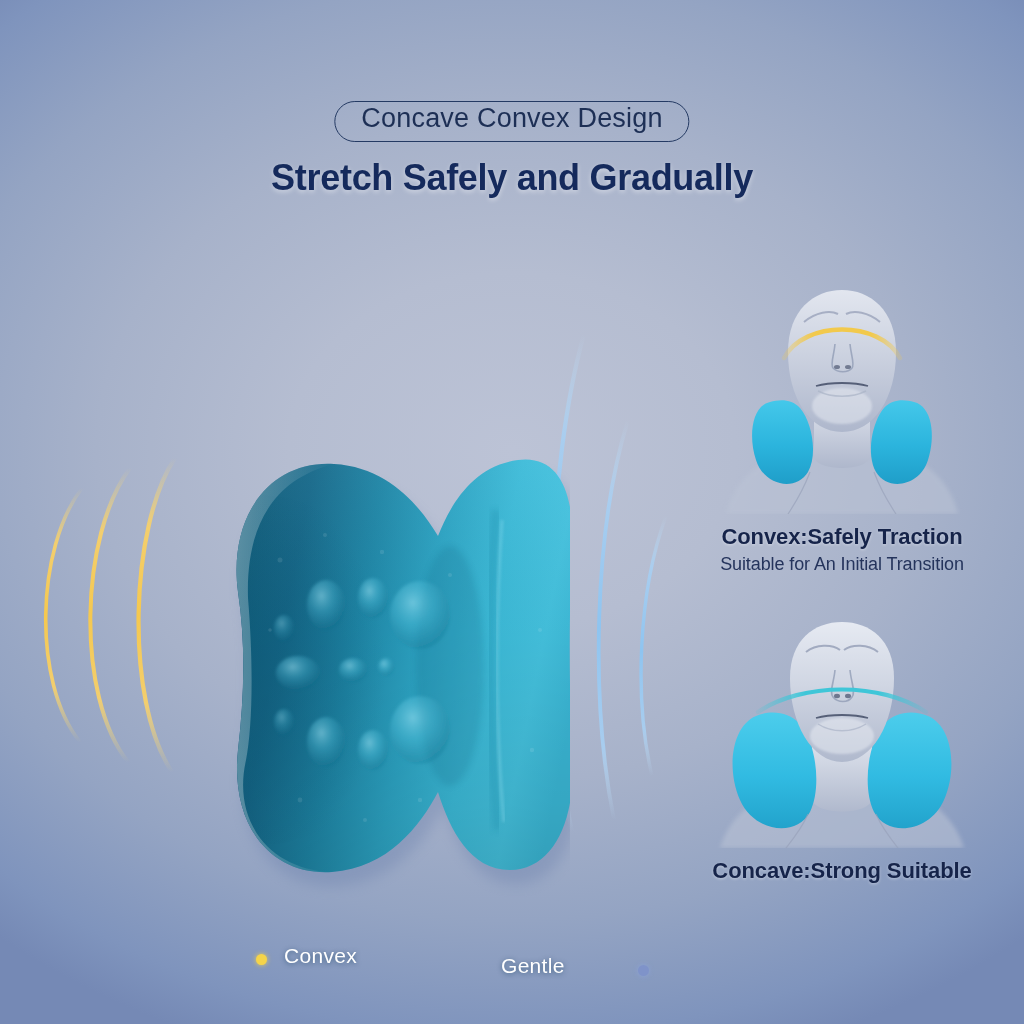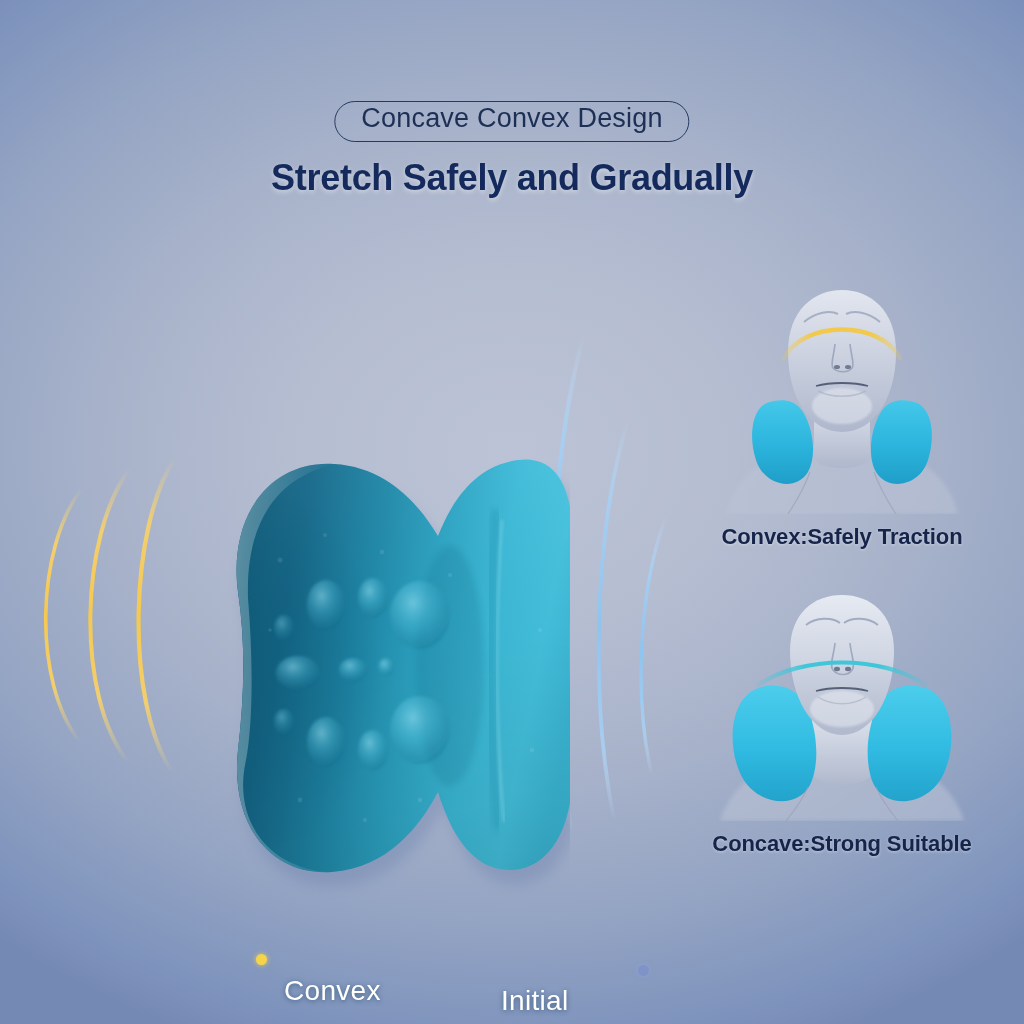--- a/index.html
+++ b/index.html
@@ -32,24 +32,23 @@
   }
 
   
   #product{position:absolute;left:0;top:300px;width:680px;height:640px;}
   .wave{position:absolute;pointer-events:none;}
 
   #pillowWrap{position:absolute;left:120px;top:30px;width:450px;height:580px;}
   .pillow-svg{position:absolute;left:0;top:0;}
 
   .lbl{
-    position:absolute;color:#ffffff;font-size:28px;line-height:1;
+    position:absolute;color:#ffffff;font-size:21px;line-height:1;
     letter-spacing:.3px;white-space:nowrap;
     text-shadow:0 1px 5px rgba(0,50,80,.55);
-    margin-top:32px;
   }
   #lblConvex{left:164px;top:615px;}
   #lblConcave{left:381px;top:625px;}
   .dot{position:absolute;width:11px;height:11px;border-radius:50%;}
   #dotConvex{left:136px;top:624px;background:#f5d44a;box-shadow:0 0 5px rgba(245,212,74,.9);}
   #dotConcave{left:518px;top:635px;background:#7f93c9;box-shadow:0 0 5px rgba(140,165,220,.8);}
 
   
   #right{position:absolute;left:672px;top:286px;width:340px;height:640px;}
   .fig{position:relative;width:300px;height:228px;margin:0 auto;}
@@ -209,21 +208,21 @@
           </g>
 
           <path d="M118,262 C108,186 150,130 214,134 C150,150 126,200 128,268
                    C134,340 132,400 126,430 C112,492 150,540 212,542
                    C150,546 110,494 118,420 C124,368 126,316 118,262 Z" fill="url(#rimL)"></path>
         </g>
       </svg>
 
       <div class="dot" id="dotConvex"></div>
       <div class="lbl" id="lblConvex">Convex</div>
-      <div class="lbl" id="lblConcave">Initial</div>
+      <div class="lbl" id="lblConcave">Gentle</div>
       <div class="dot" id="dotConcave"></div>
     </div>
   </div>
 
   <div id="right">
 
     <div>
       <div class="fig">
         <svg width="300" height="228" viewBox="0 0 300 228">
           <defs>
@@ -276,20 +275,21 @@
           <path d="M154,28 C162,24 176,26 188,36" fill="none" stroke="#9aa3ba" stroke-width="2" opacity=".8"></path>
 
           <path d="M92,72 C112,34 188,34 208,72" fill="none" stroke="url(#arc1)" stroke-width="4.5" stroke-linecap="round"></path>
 
           <path d="M118,186 C112,202 104,216 96,228" fill="none" stroke="#97a0b8" stroke-width="1.2" opacity=".65"></path>
           <path d="M182,186 C188,202 196,216 204,228" fill="none" stroke="#97a0b8" stroke-width="1.2" opacity=".65"></path>
         </svg>
       </div>
       <div class="cap-block">
         <div class="cap-title">Convex:Safely Traction</div>
+        <div class="cap-sub">Suitable for An Initial Transition</div>
       </div>
     </div>
 
     <div id="block2">
       <div class="fig">
         <svg width="300" height="228" viewBox="0 0 300 228">
           <defs>
             <linearGradient id="skin2" x1="0" y1="0" x2="0" y2="1">
               <stop offset="0%" stop-color="#e6eaf2"></stop>
               <stop offset="45%" stop-color="#d0d6e3"></stop>

